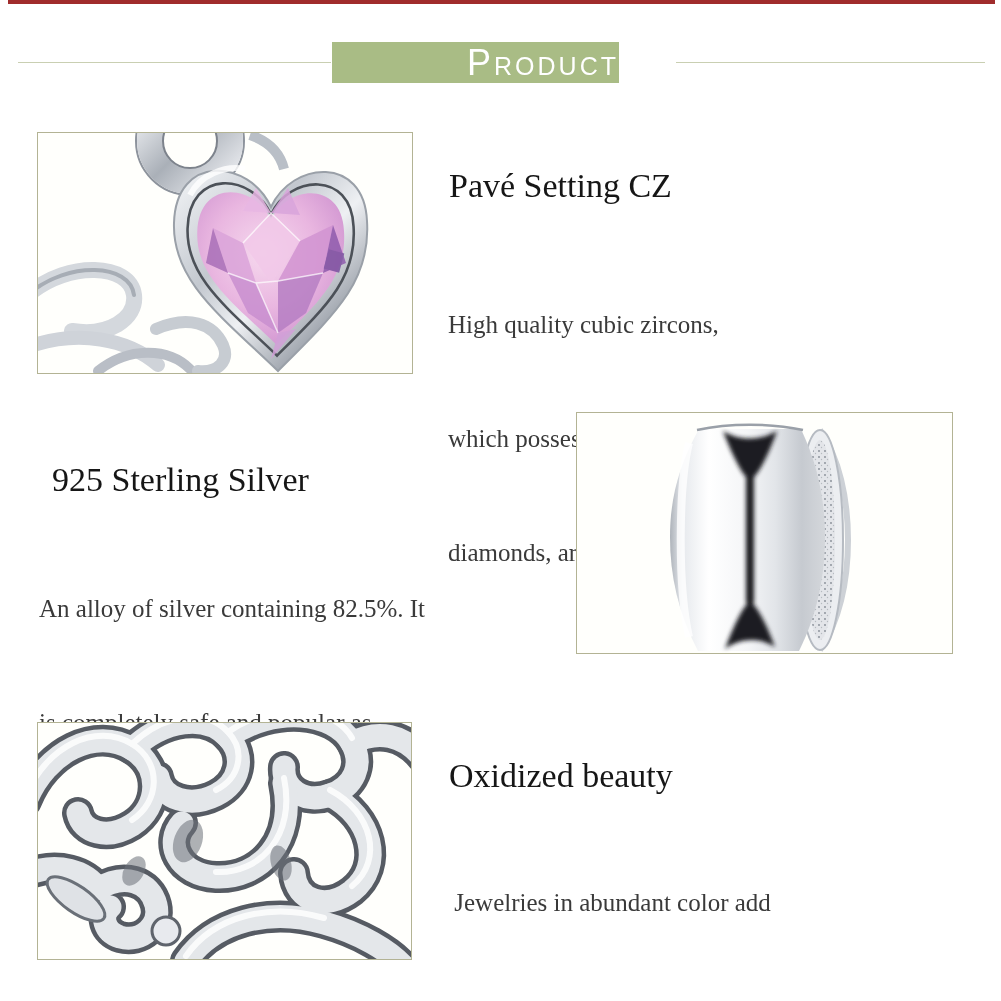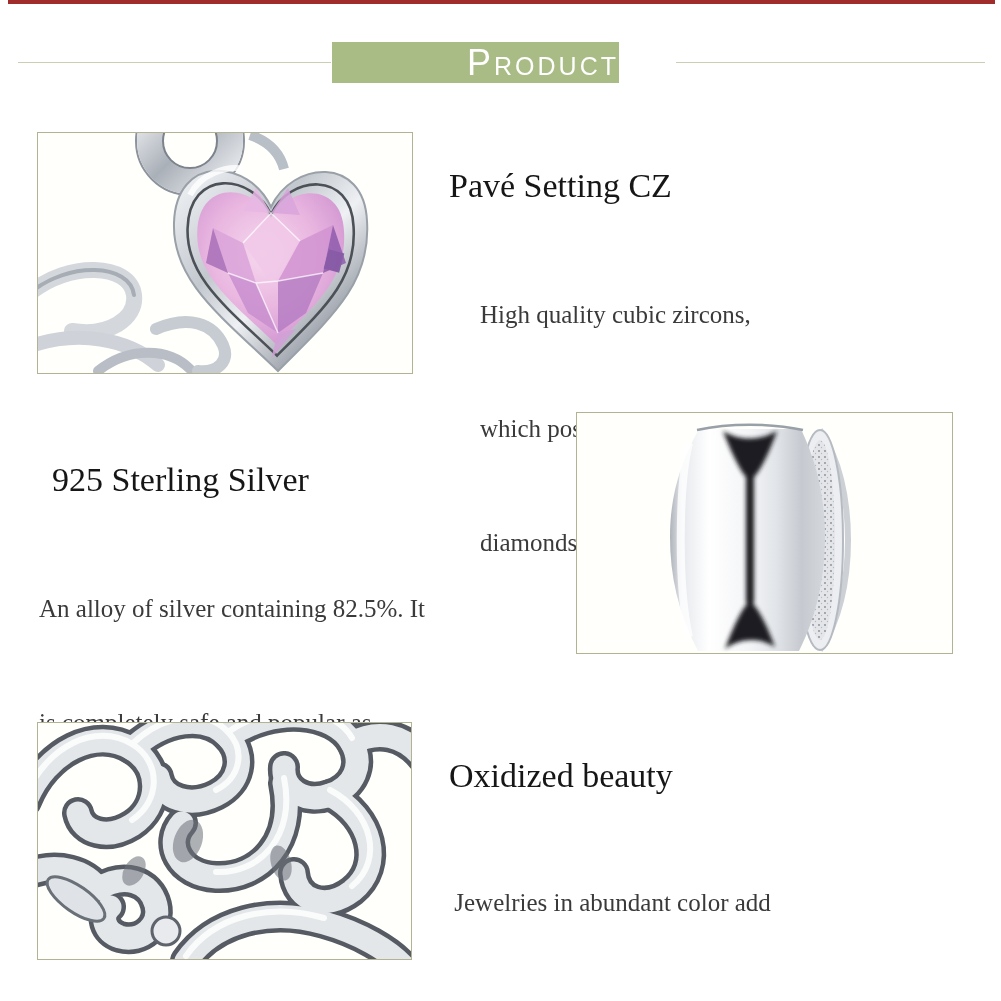--- a/index.html
+++ b/index.html
@@ -24,21 +24,21 @@
 
   .photo-frame { position:absolute; border:1px solid var(--frame-border,#b3b394); background:#fffffc; }
   #photo1 { left:37px;  top:132px; width:374px; height:240px; }
   #photo2 { left:576px; top:412px; width:375px; height:240px; }
   #photo3 { left:37px;  top:722px; width:373px; height:236px; }
   .photo-frame svg { display:block; width:100%; height:100%; }
 
   .section-title { position:absolute; font-size:34px; color:var(--title-text,#161616); white-space:pre; }
   .section-body  { position:absolute; font-size:25px; line-height:38px; color:var(--body-text,#3a3a3a); white-space:pre; }
   #title1 { left:449px; top:167px;font-family:Liberation Serif, serif; }
-  #body1  { left:448px; top:220px;margin-left:32px; }
+  #body1  { left:448px; top:230px; }
   #title2 { left:52px;  top:461px; }
   #body2  { left:39px;  top:514px; }
   #title3 { left:449px; top:757px; }
   #body3  { left:448px; top:808px; }
 </style>
 </head>
 <body>
 
 <div class="page">
 

